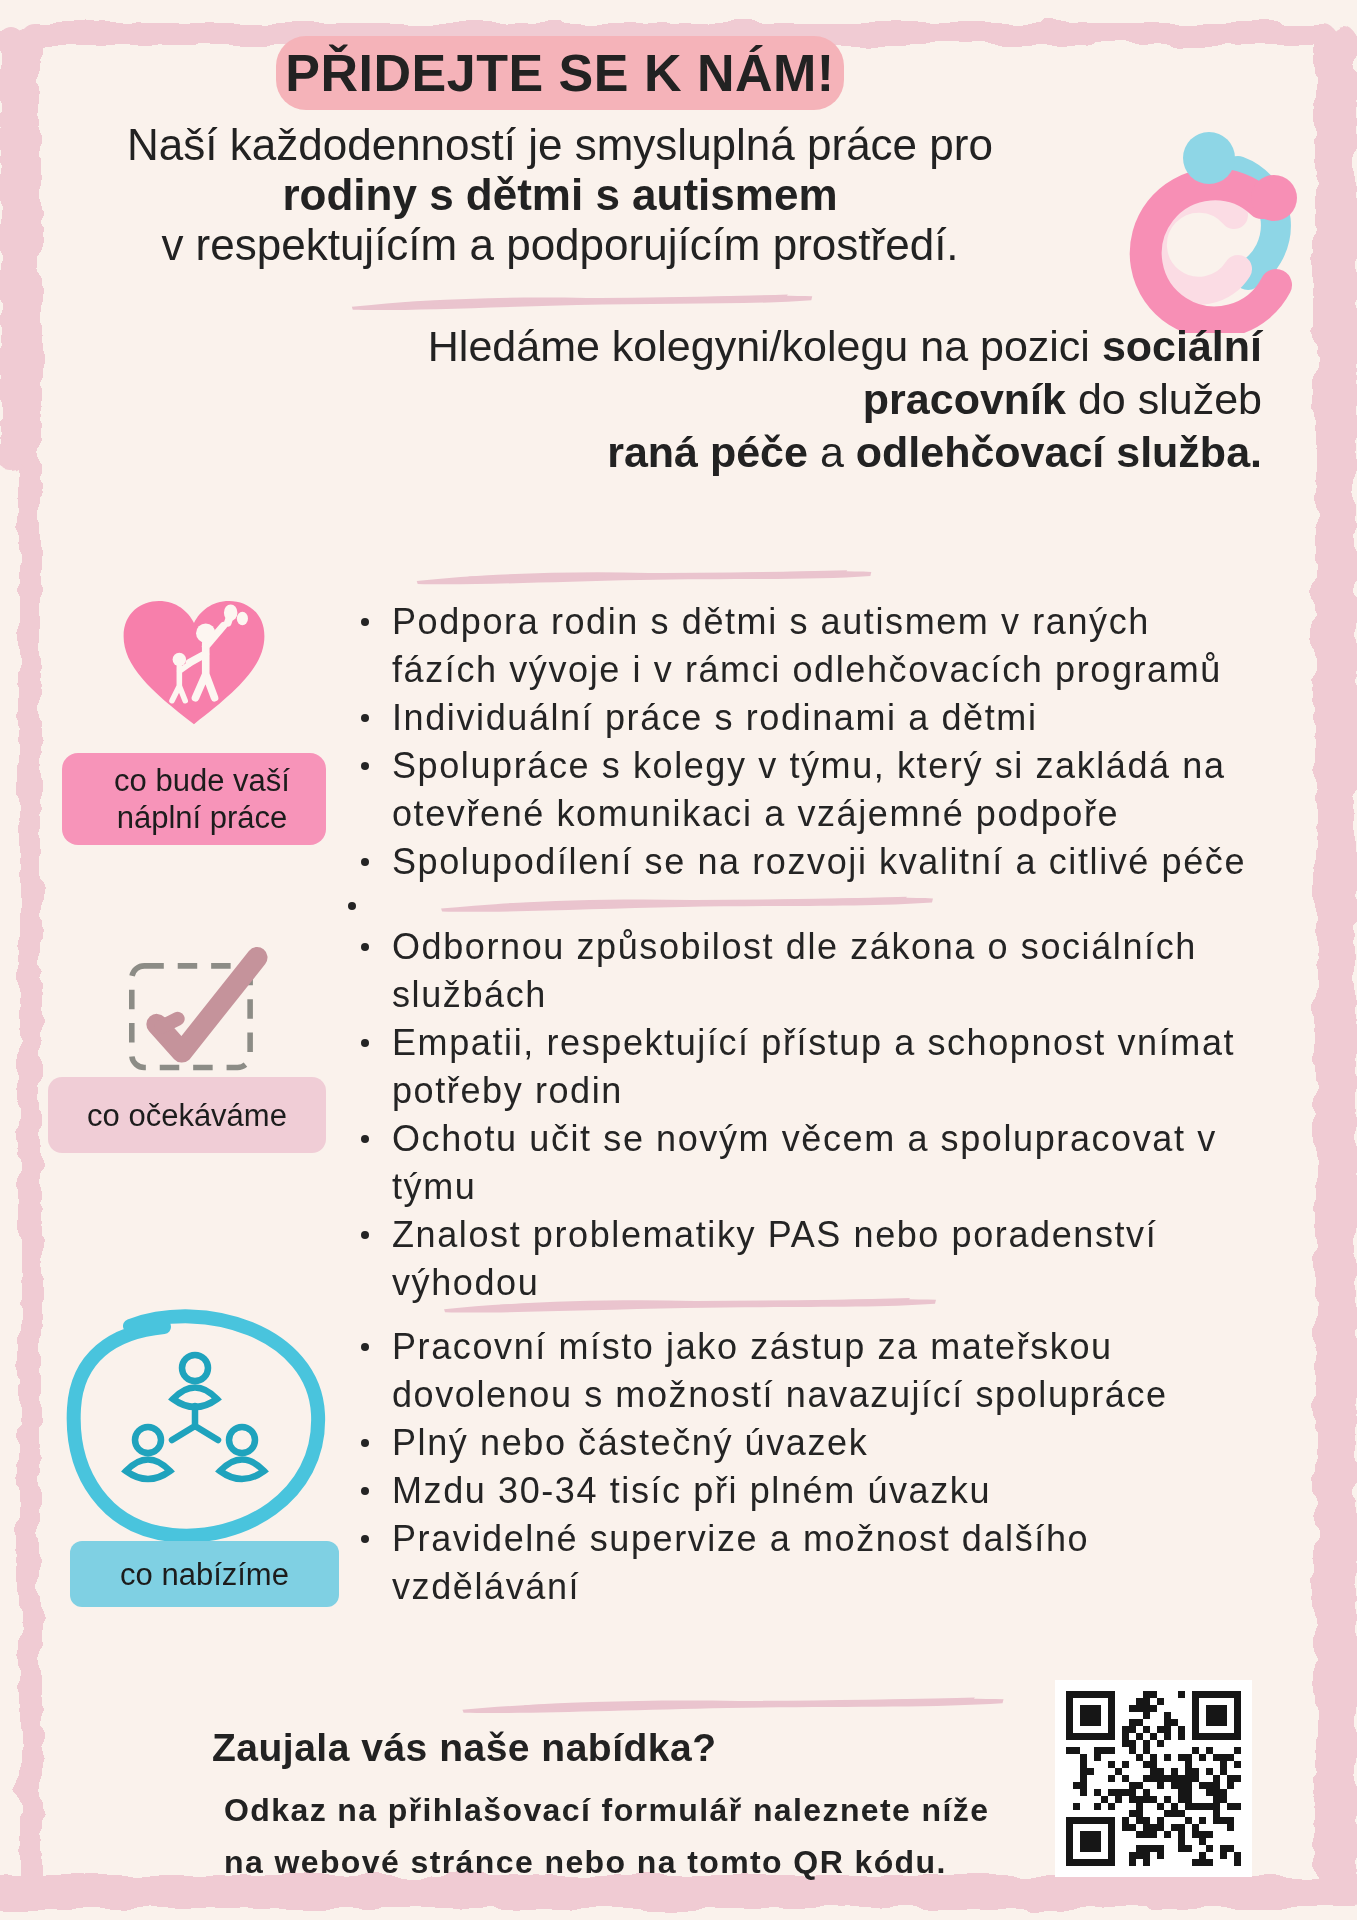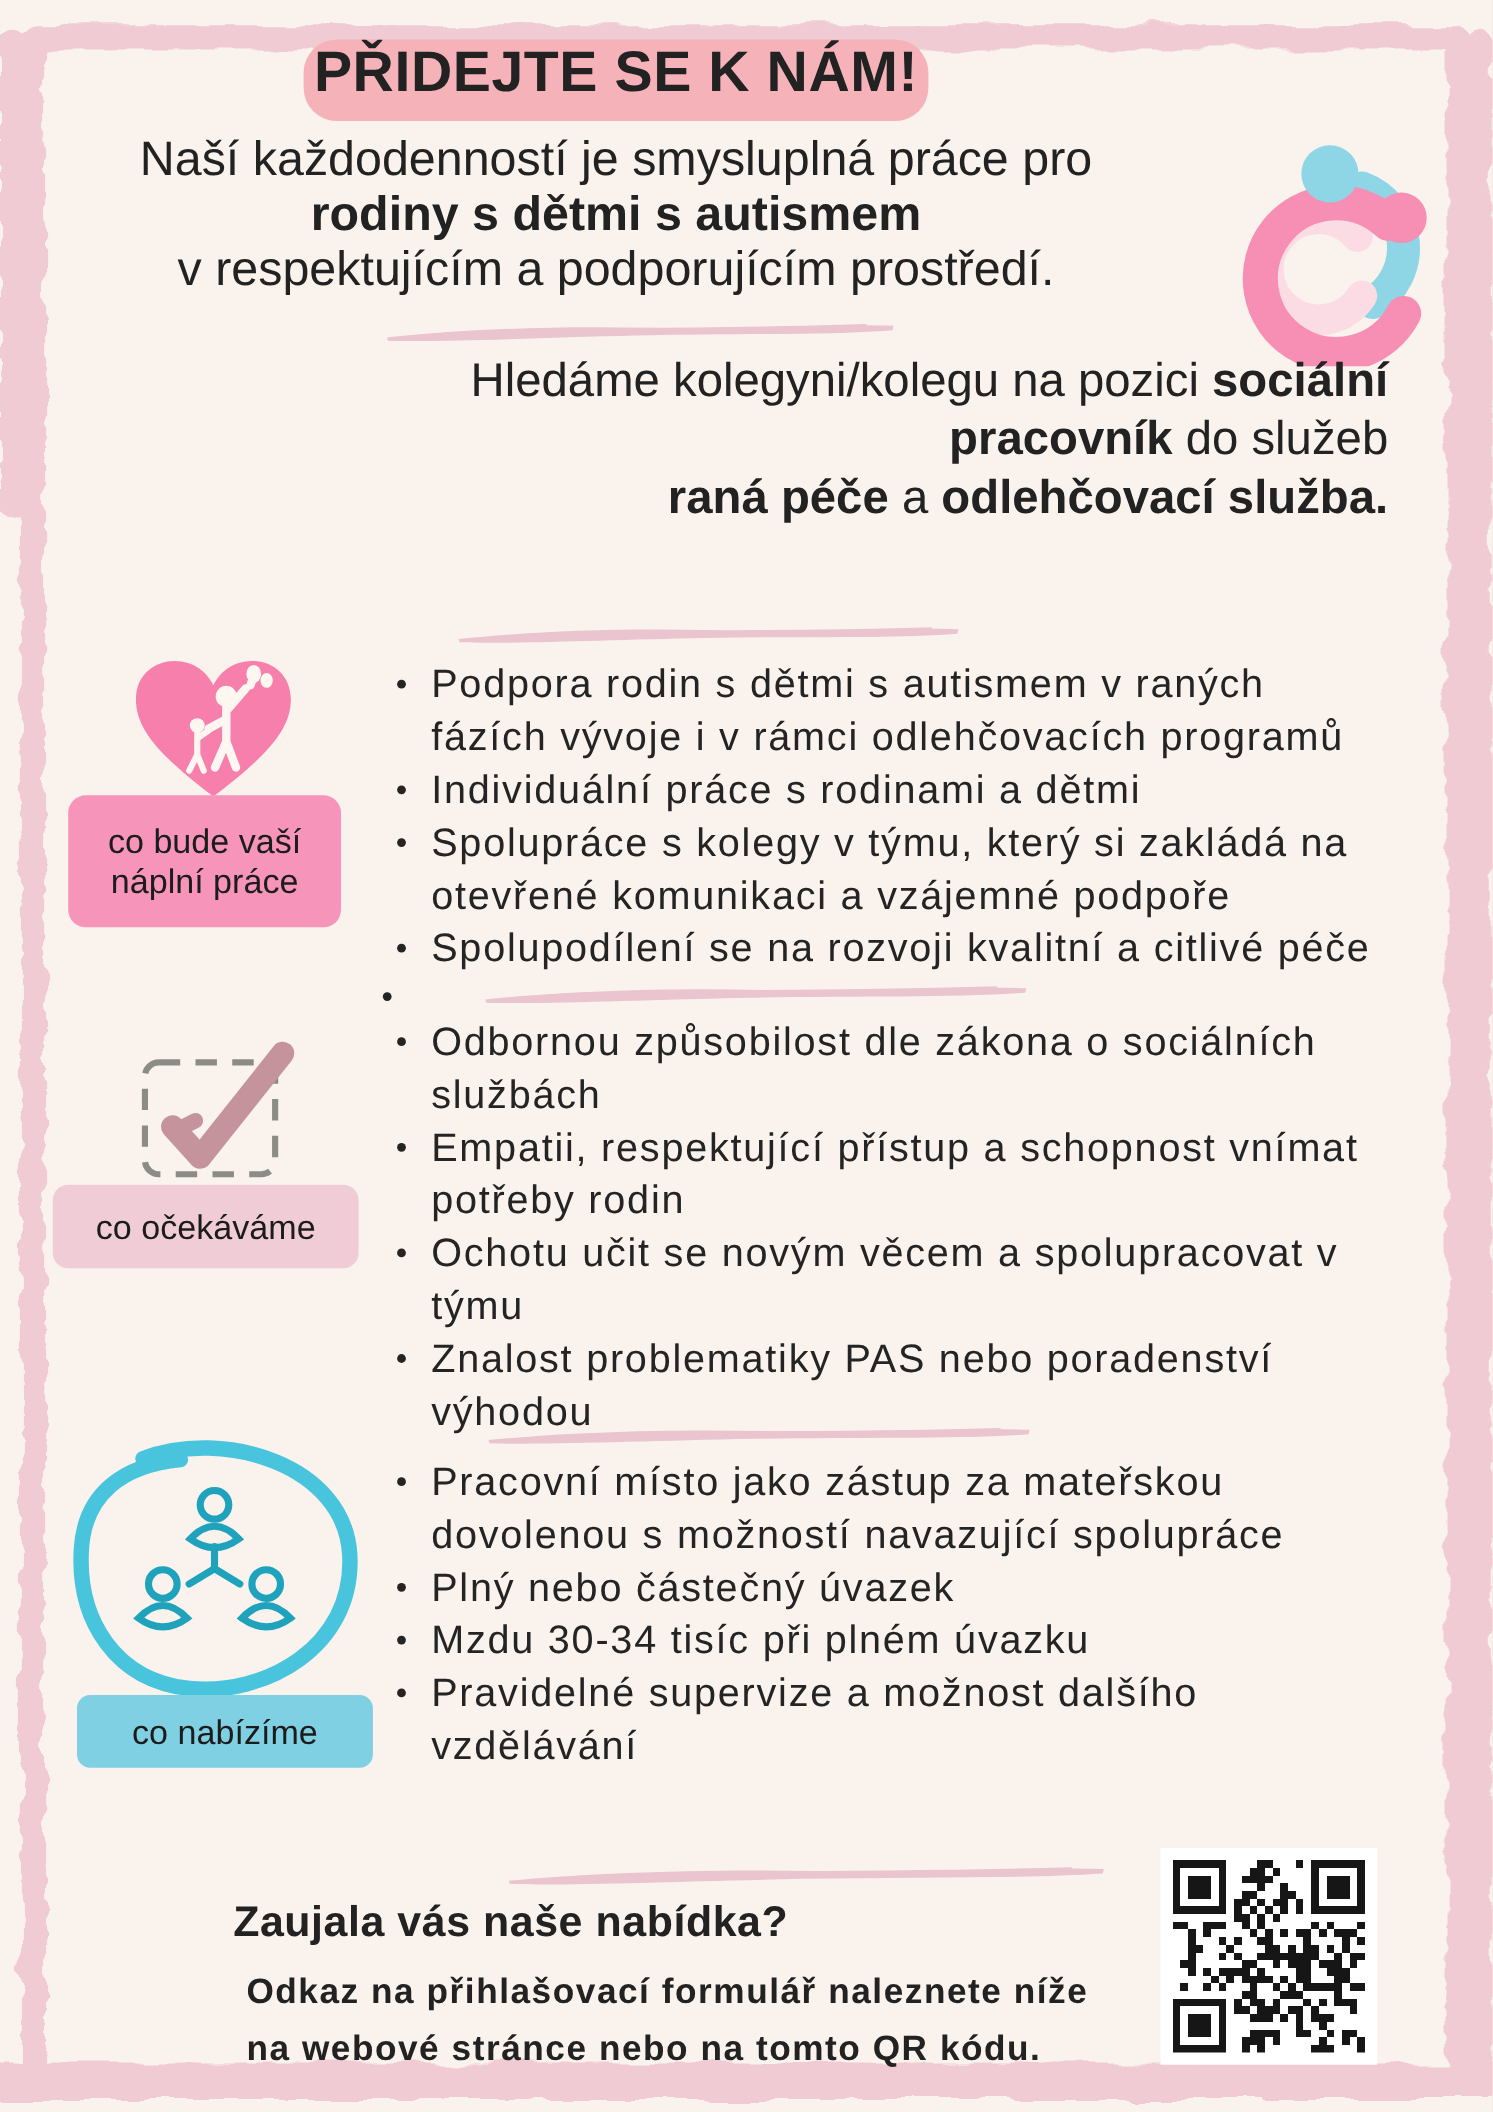--- a/index.html
+++ b/index.html
@@ -6,21 +6,21 @@
   .poster{
     position:relative;width:1357px;height:1920px;overflow:hidden;
     background:var(--background,#faf2ec);
     font-family:"Liberation Sans",sans-serif;color:var(--text-black,#222);
   }
   .frame-svg{position:absolute;inset:0;width:100%;height:100%;pointer-events:none;}
   
   .title-pill{
     position:absolute;left:276px;top:36px;width:568px;height:74px;
     background:var(--title-highlight,#f5b3b9);border-radius:30px;
-    display:flex;justify-content:center;
+    display:flex;align-items:center;justify-content:center;
     font-size:52px;font-weight:800;letter-spacing:.5px;white-space:nowrap;
   }
   
   .intro{position:absolute;left:38px;top:120px;width:1044px;text-align:center;
     font-size:44px;line-height:50px;font-weight:400;}
   .intro .bold{font-weight:700;}
   
   .logo{position:absolute;left:1126px;top:103px;width:215px;height:230px;}
   
   .brush{position:absolute;height:20px;}
@@ -40,22 +40,22 @@
   .bullet-item{position:relative;white-space:pre-line;font-size:36px;line-height:48px;
     letter-spacing:1.6px;font-weight:400;color:#242424;}
   .bullet-item::before{content:"";position:absolute;left:-31px;top:20px;width:8px;height:8px;
     border-radius:50%;background:#242424;}
   .bullet-item:empty{min-height:40px;}
   .bullet-item:empty::before{left:-44px;top:16px;}
   .list1{top:598px;} .list2{top:923px;} .list3{top:1323px;}
   
   .label{position:absolute;display:flex;align-items:center;justify-content:center;
     text-align:center;font-size:31px;line-height:37px;color:#1c1c1c;white-space:pre-line;}
-  .label-duties{left:62px;top:723px;width:248px;height:120px;
-    background:var(--label-duties-bg,#f794b9);border-radius:16px;}
+  .label-duties{left:62px;top:753px;width:248px;height:92px;
+    background:var(--label-duties-bg,#f794b9);border-radius:16px;padding-left:16px;}
   .label-expect{left:48px;top:1077px;width:278px;height:76px;
     background:var(--label-expectations-bg,#f0cdd6);border-radius:14px;}
   .label-offer{left:70px;top:1541px;width:269px;height:66px;
     background:var(--label-offer-bg,#7fd0e3);border-radius:12px;}
   
   .icon-heart{position:absolute;left:118px;top:598px;width:152px;height:132px;}
   .icon-check{position:absolute;left:122px;top:938px;width:156px;height:142px;}
   .icon-team{position:absolute;left:64px;top:1302px;width:262px;height:248px;}
   
   .footer-heading{position:absolute;left:212px;top:1726px;font-size:39px;font-weight:600;

